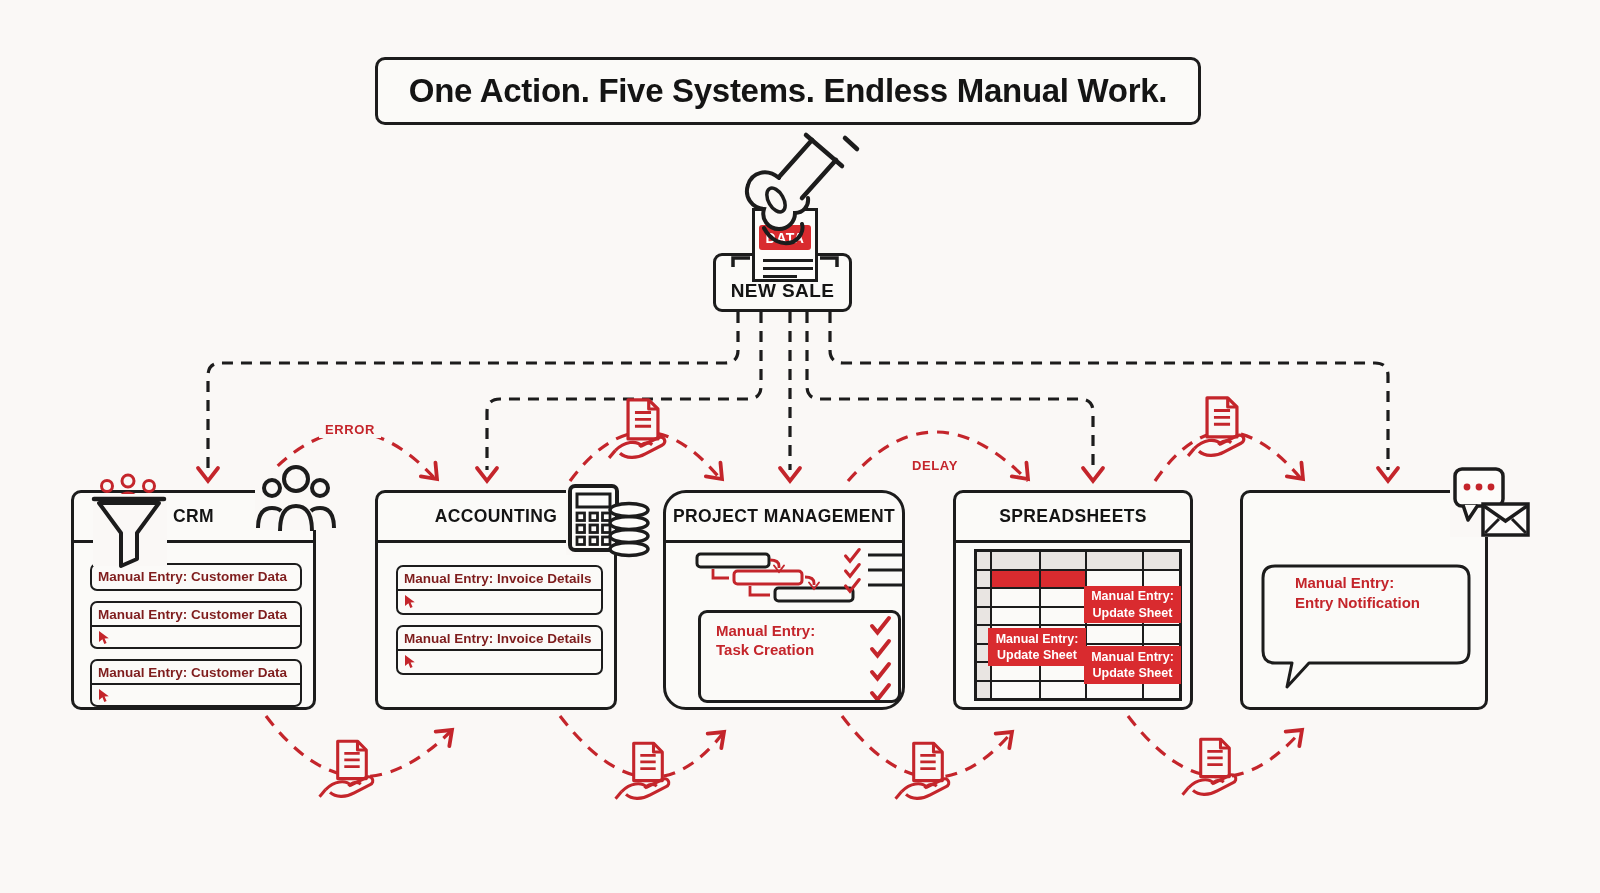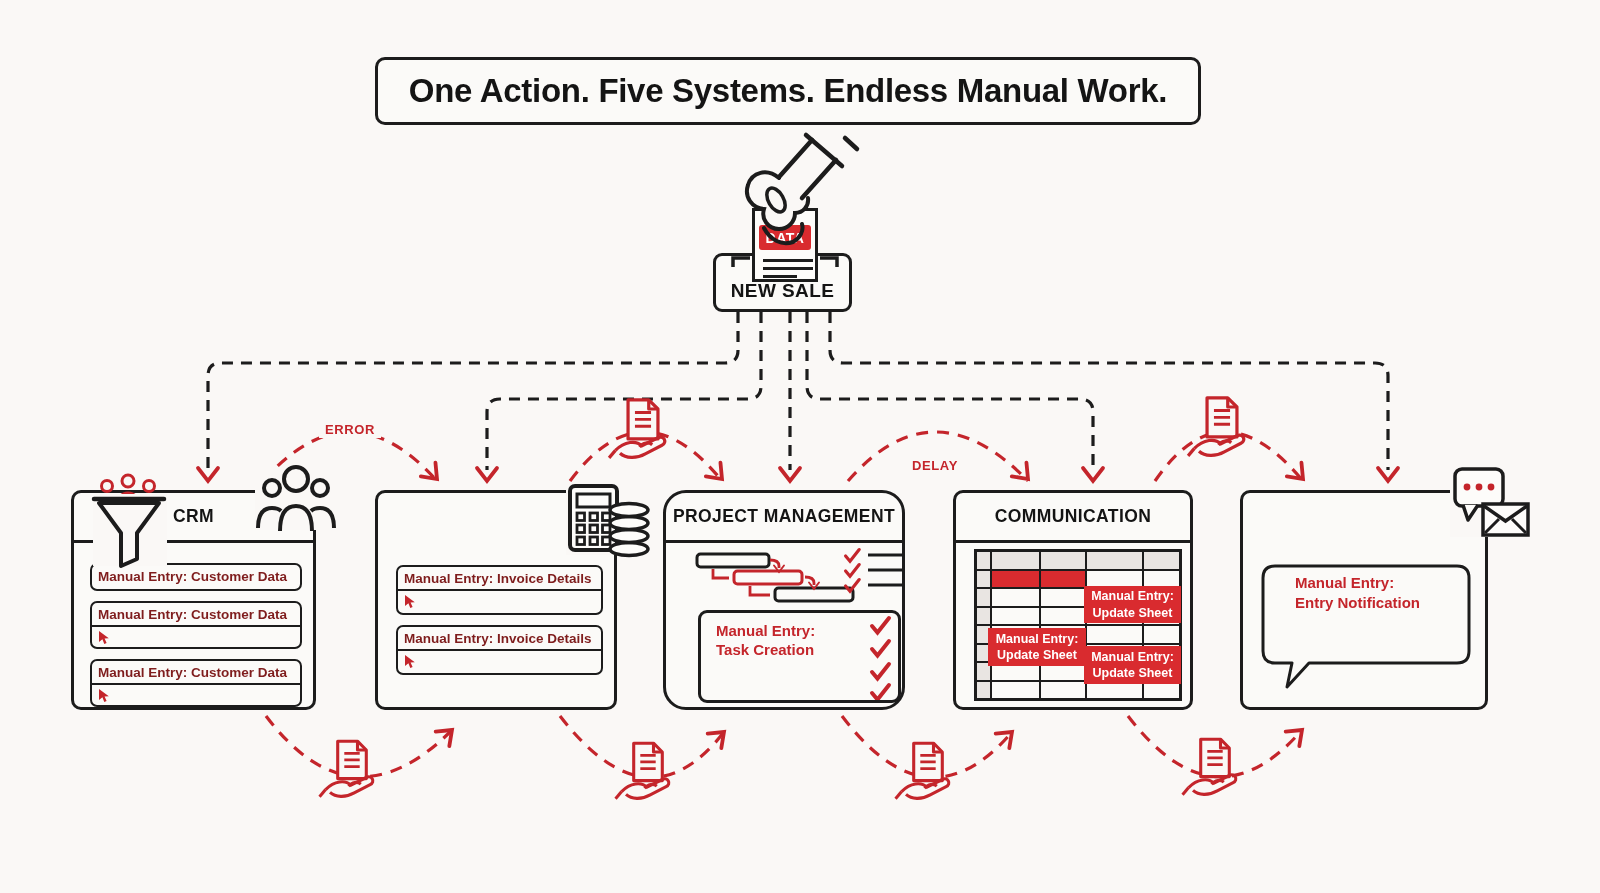--- a/index.html
+++ b/index.html
@@ -153,20 +153,23 @@
       <div class="field-text">Manual Entry: Customer Data</div>
       <div class="field-sub">
         <svg width="12" height="15" viewBox="0 0 12 15">
           <path d="M1 1 L1 12 L4.4 9.3 L6.3 14 L8.6 13 L6.6 8.6 L10.8 8.2 Z" fill="#c4252b"></path>
         </svg>
       </div>
     </div>
   </div>
 
   <div class="panel z2" style="left:375px;width:242px;">
+    <div class="panel-header">
+      <span class="panel-title">ACCOUNTING</span>
+    </div>
     <div class="field" style="left:18px;top:72px;width:207px;height:50px;">
       <div class="field-text">Manual Entry: Invoice Details</div>
       <div class="field-sub">
         <svg width="12" height="15" viewBox="0 0 12 15">
           <path d="M1 1 L1 12 L4.4 9.3 L6.3 14 L8.6 13 L6.6 8.6 L10.8 8.2 Z" fill="#c4252b"></path>
         </svg>
       </div>
     </div>
     <div class="field" style="left:18px;top:132px;width:207px;height:50px;">
       <div class="field-text">Manual Entry: Invoice Details</div>
@@ -218,21 +221,21 @@
     <div class="pm-box">
       <div class="pm-text two-line">
         <span>Manual Entry:</span>
         <span>Task Creation</span>
       </div>
     </div>
   </div>
 
   <div class="panel z2" style="left:953px;width:240px;">
     <div class="panel-header">
-      <span class="panel-title">COMMUNICATION</span>
+      <span class="panel-title">SPREADSHEETS</span>
     </div>
     <div class="ss-grid" id="ss-grid">
         <div class="ss-cell gray"></div>
         <div class="ss-cell gray"></div>
         <div class="ss-cell gray"></div>
         <div class="ss-cell gray"></div>
         <div class="ss-cell gray"></div>
         <div class="ss-cell gray"></div>
         <div class="ss-cell red"></div>
         <div class="ss-cell red"></div>

